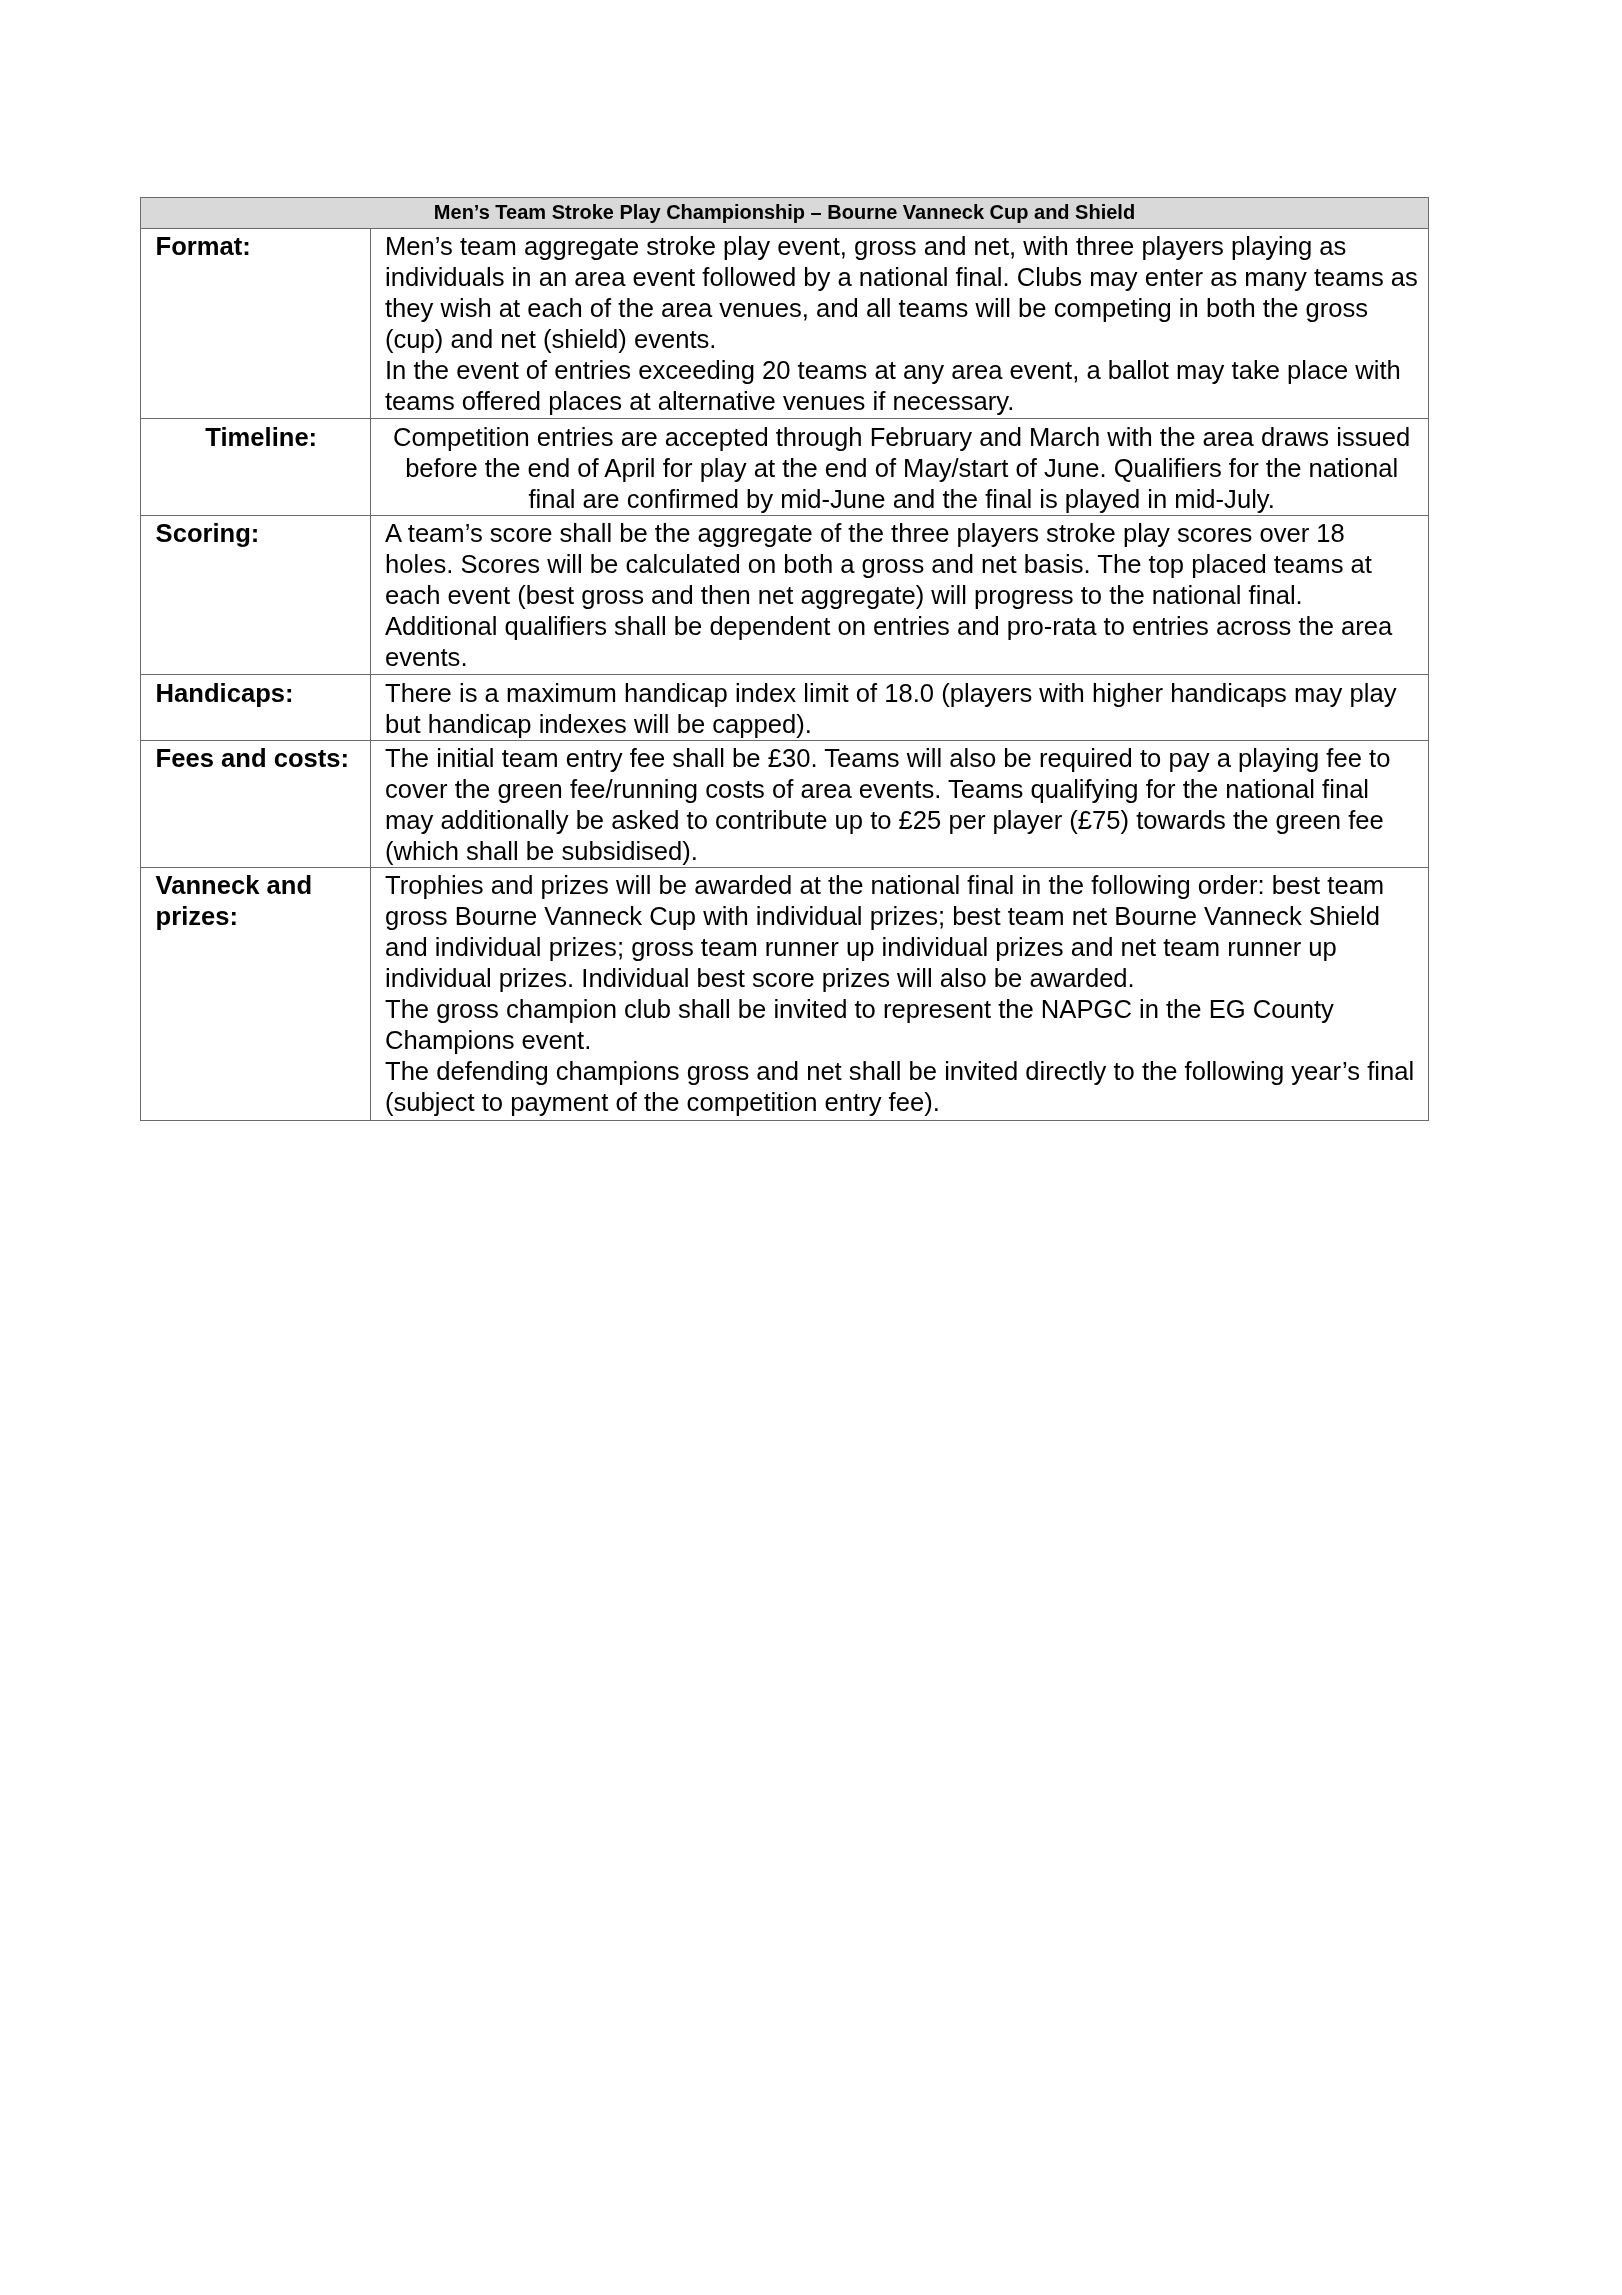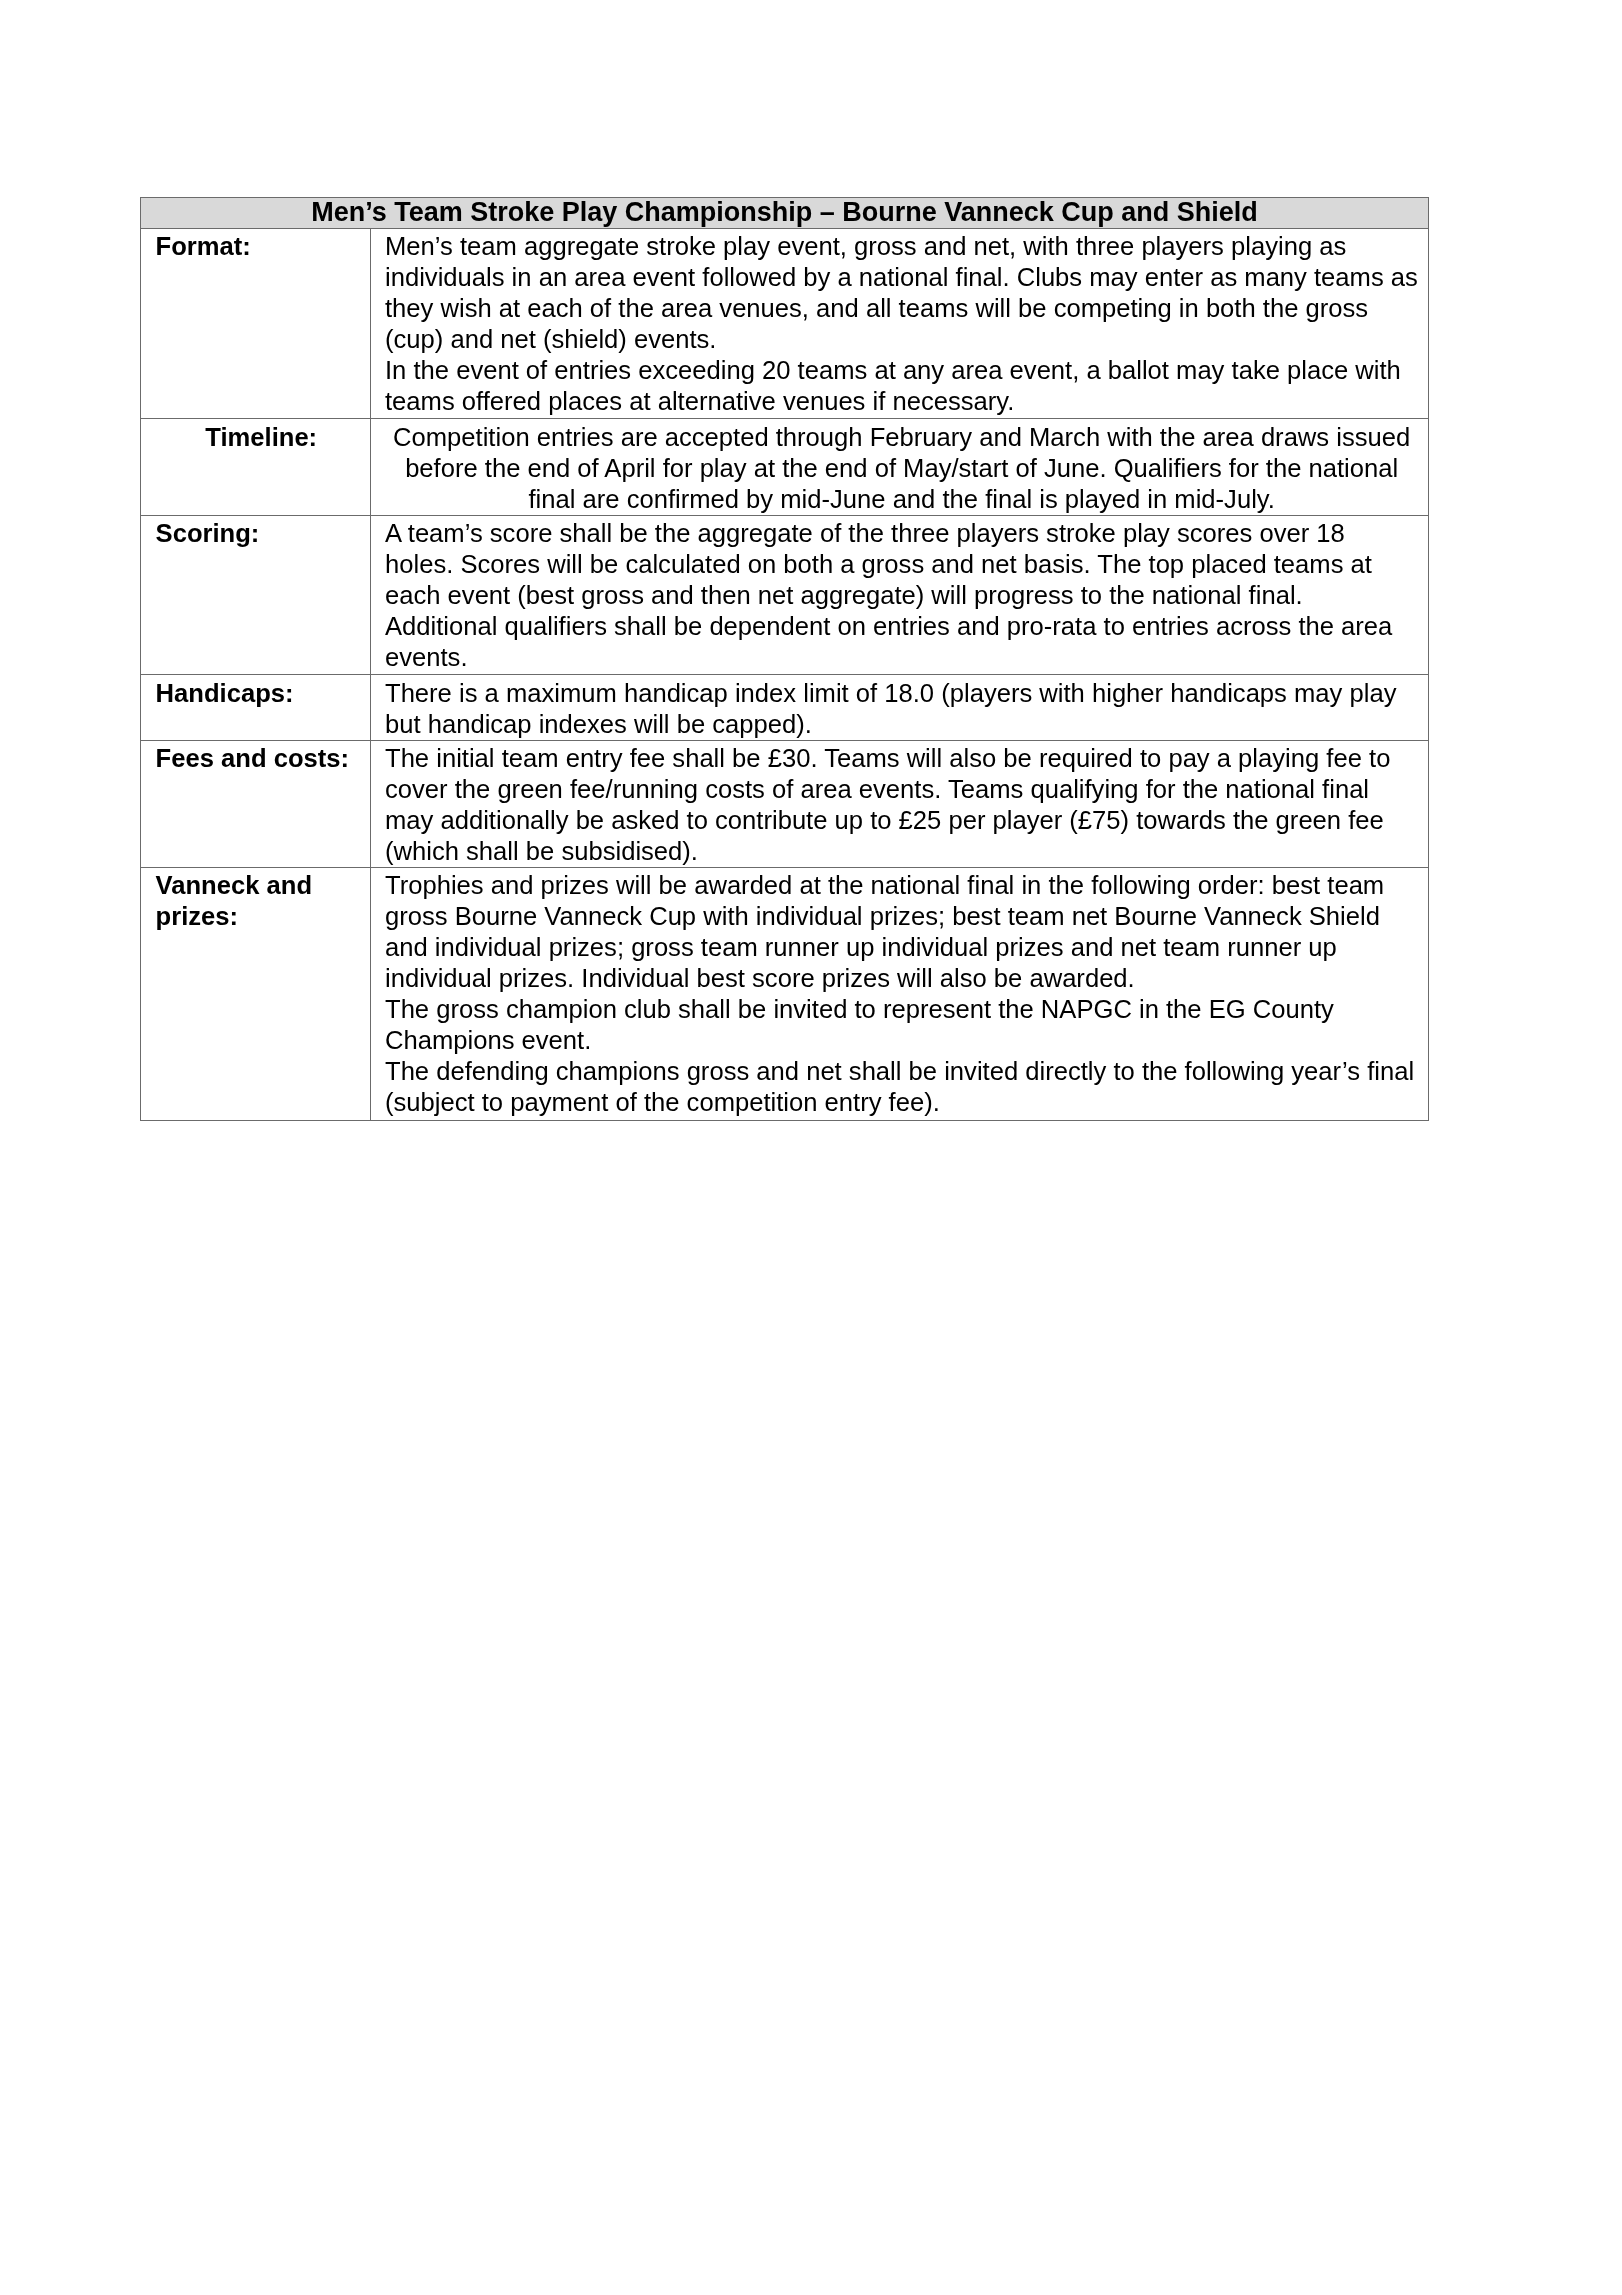--- a/index.html
+++ b/index.html
@@ -38,21 +38,21 @@
     vertical-align: top;
     padding: 0;
   }
   table.rules th.title-cell {
     background: #d9d9d9;
     font-weight: bold;
     text-align: center;
     height: 30px;
     line-height: 29px;
     padding: 0;
-    font-size: 27px;
+    font-size: 20px;
   }
   col.label-col { width: 230px; }
   col.value-col { width: 1058px; }
   td.label {
     font-weight: bold;
     padding: 2.4px 3.2px 0 14.6px !important;
   }
   td.value {
     padding: 2.4px 9.7px 0 14px !important;
   }

